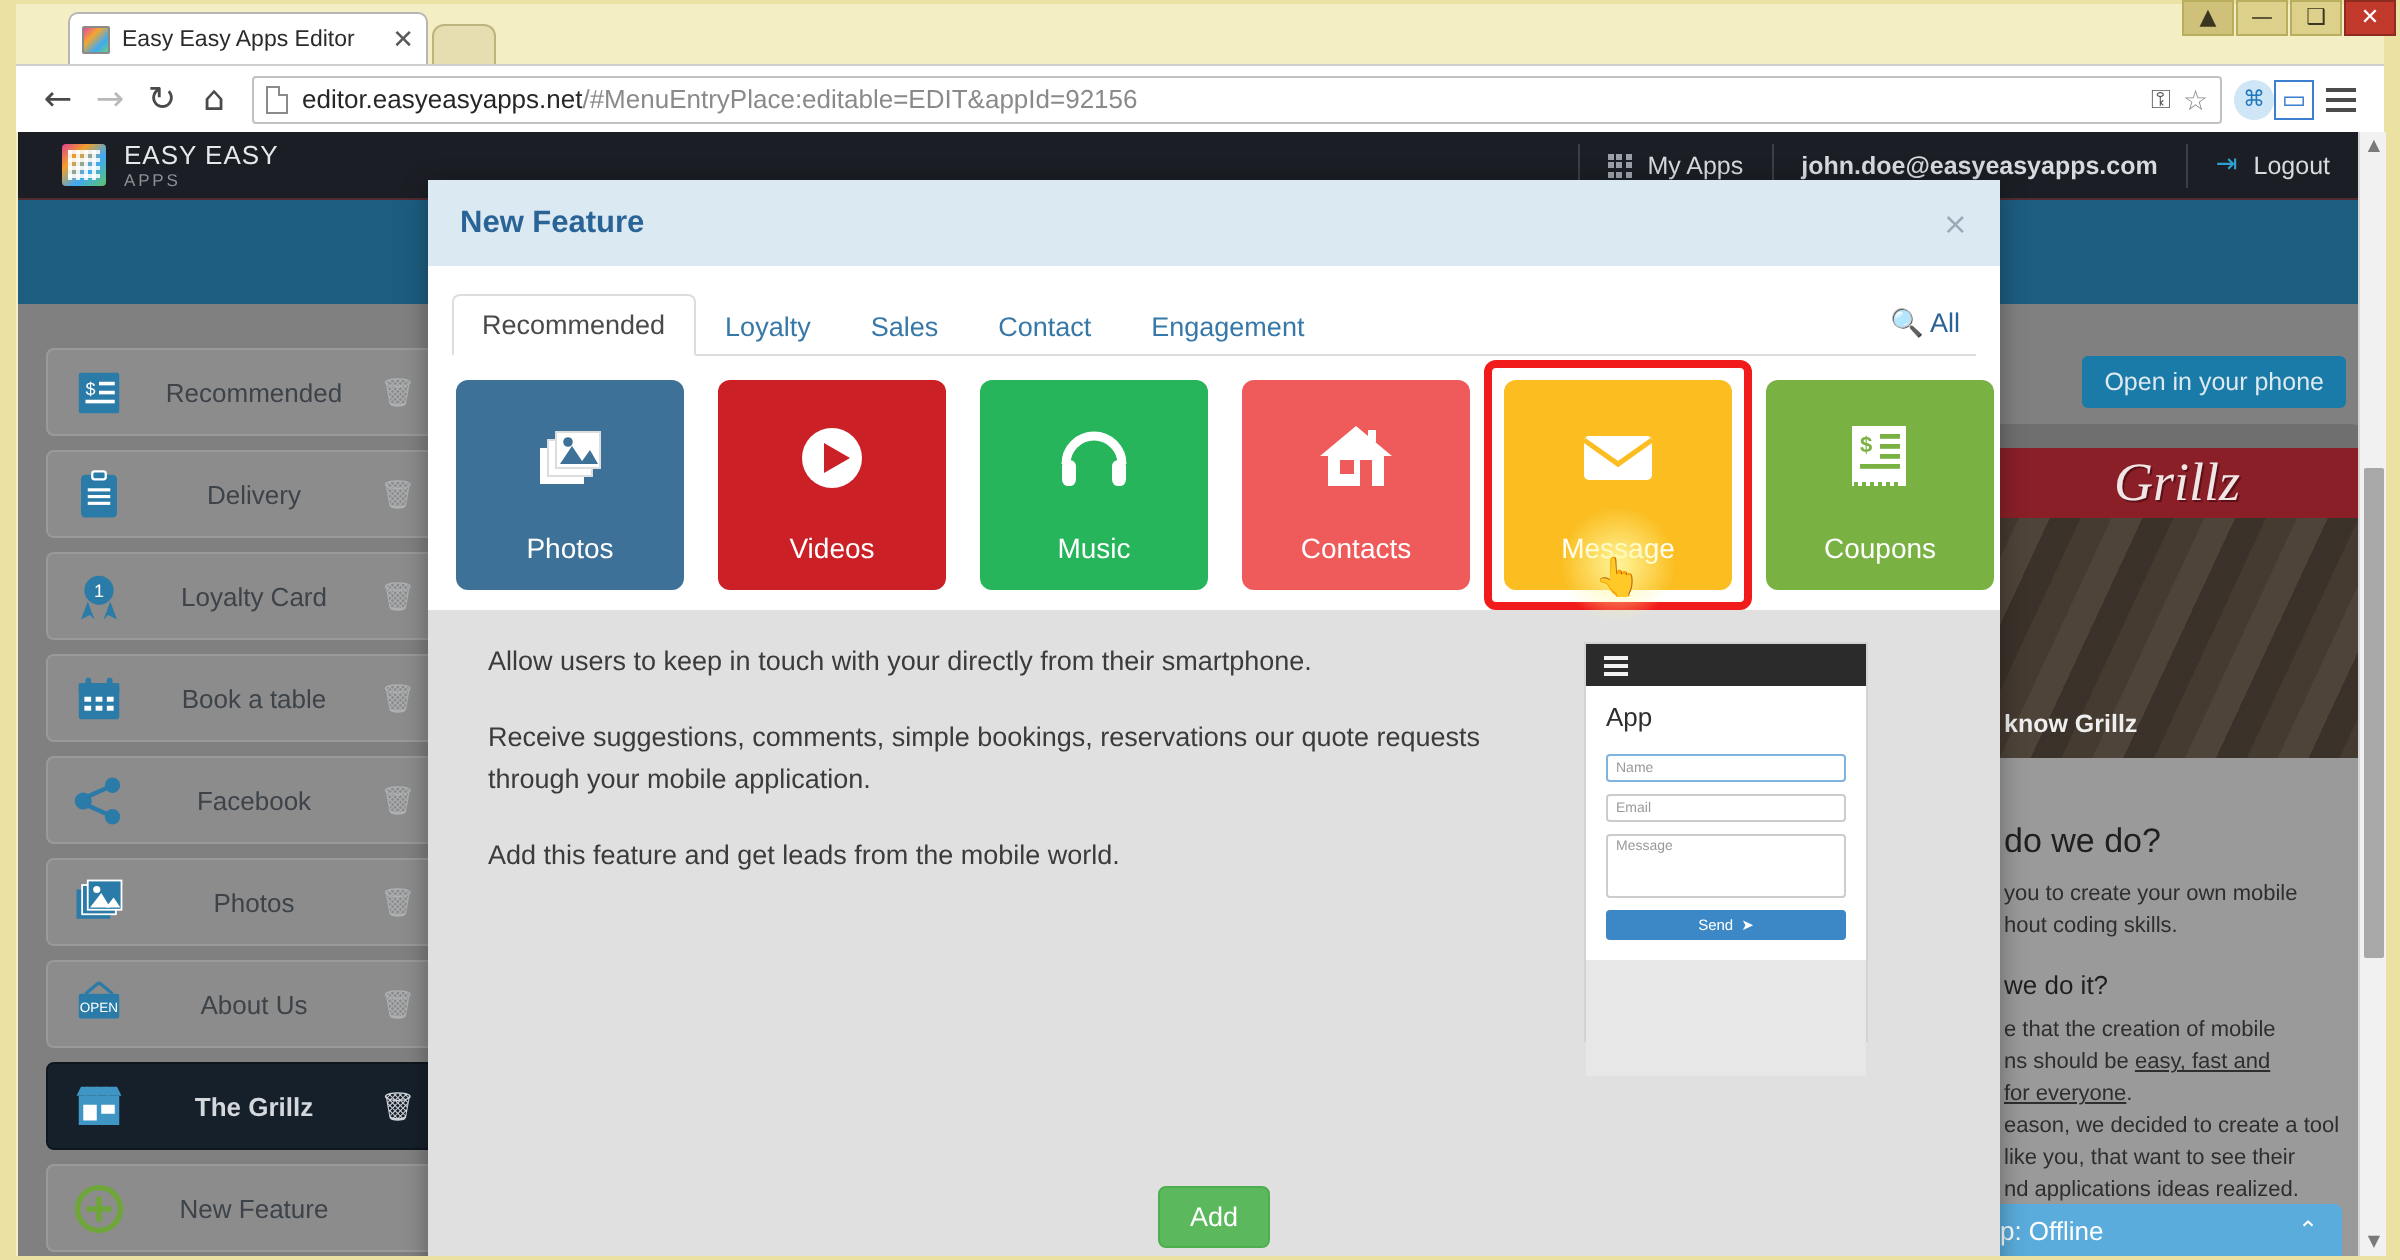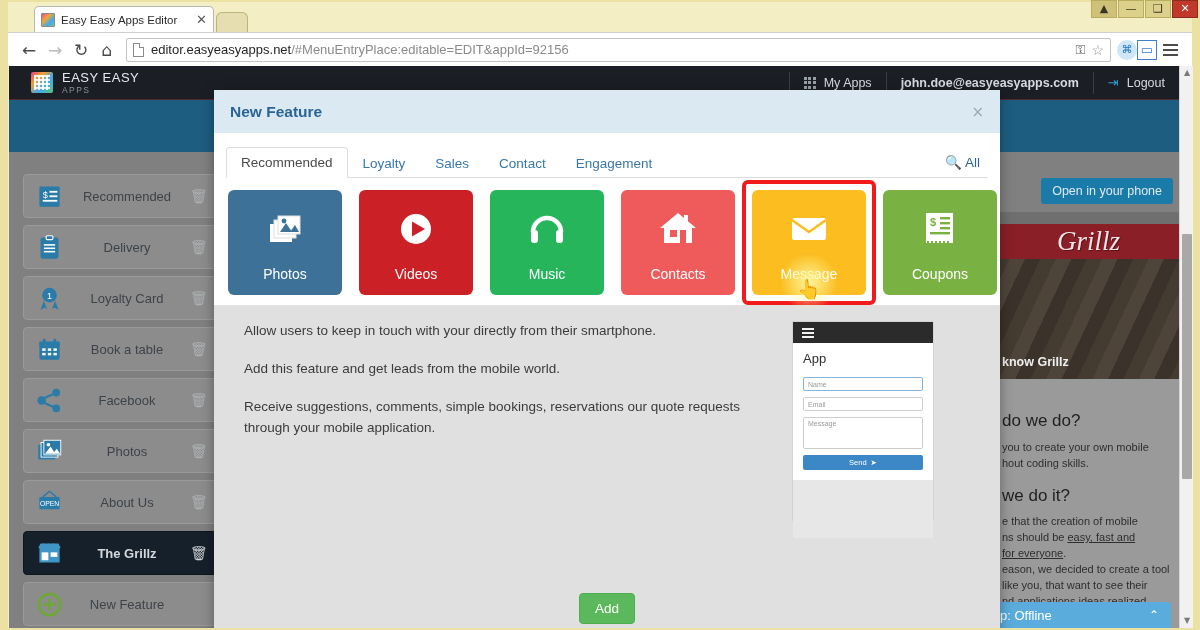--- a/index.html
+++ b/index.html
@@ -248,21 +248,21 @@
       linear-gradient(rgba(40,34,28,.45), rgba(40,34,28,.45)),
       repeating-linear-gradient(115deg,#5b4f42 0 14px,#6d6052 14px 28px,#4a4036 28px 42px);
     position:relative;
   }
   .pv-photo .cap {
     position:absolute; left:8px; bottom:10px;
     color:#efefef; font-size:12.5px; font-weight:bold;
   }
   .pv-text { padding:28px 8px; color:#2e2e2e; font-size:11px; line-height:1.45; }
   .pv-h { font-size:17px; color:#1f1f1f; margin:2px 0 6px; }
-  .pv-h2 { font-size:17px; color:#1f1f1f; margin:12px 0 6px; }
+  .pv-h2 { font-size:13px; color:#1f1f1f; margin:12px 0 6px; }
   .pv-u { text-decoration:underline; }
 
   .livehelp {
     position:absolute; right:8px; bottom:0px;
     width:230px; height:26px;
     background:#5aacdc; color:#fff;
     border-radius:4px 4px 0 0;
     display:flex; align-items:center; padding:0 12px;
     font-size:13px; cursor:pointer;
   }
@@ -755,22 +755,22 @@
                     </svg>
                   </span>
                   <span class="tl">Coupons</span>
                 </div>
               </div>
             </div>
 
           <div class="desc-pane">
             <div class="desc-text" id="desc-text">
                 <p>Allow users to keep in touch with your directly from their smartphone.</p>
+                <p>Receive suggestions, comments, simple bookings, reservations our quote requests through your mobile application.</p>
                 <p>Add this feature and get leads from the mobile world.</p>
-                <p>Receive suggestions, comments, simple bookings, reservations our quote requests through your mobile application.</p>
               </div>
             <div class="mini-phone">
               <div class="mp-bar">
                 <span class="mp-burger">
                     <span></span>
                     <span></span>
                     <span></span>
                   </span>
               </div>
               <div class="mp-title">App</div>

